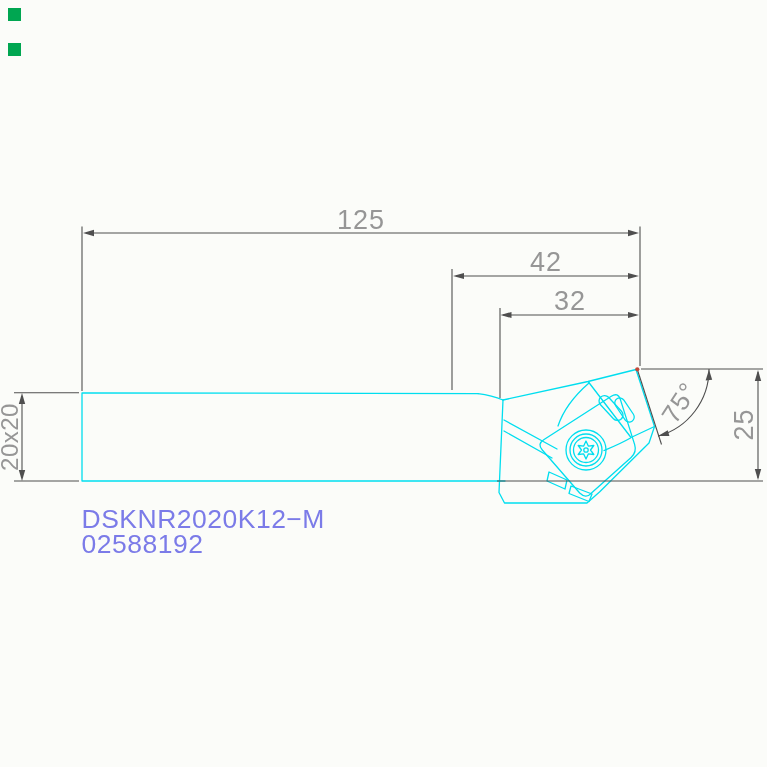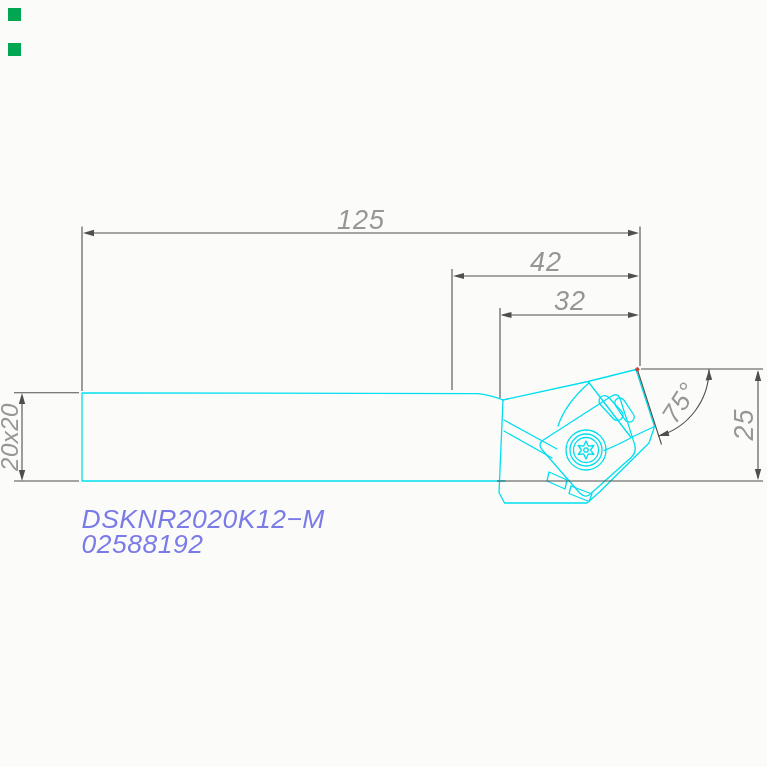--- a/index.html
+++ b/index.html
@@ -1,16 +1,16 @@
 <!DOCTYPE html>
 <html><head>
 <meta charset="utf-8">
 <style>
   html,body{margin:0;padding:0;background:#fff;}
-  .stage{position:relative;width:767px;height:767px;overflow:hidden;font-style:italic;}
+  .stage{position:relative;width:767px;height:767px;overflow:hidden;}
   svg{display:block;}
   text{font-family:"Liberation Sans", sans-serif;}
   .dimtxt{font-size:27px;letter-spacing:1px;}
   .dimtxt-sm{font-size:24px;letter-spacing:.5px;}
   .angletxt{font-size:26px;letter-spacing:1px;}
   .titletxt{font-size:26.5px;letter-spacing:.5px;}
 </style>
 </head>
 <body>
 

